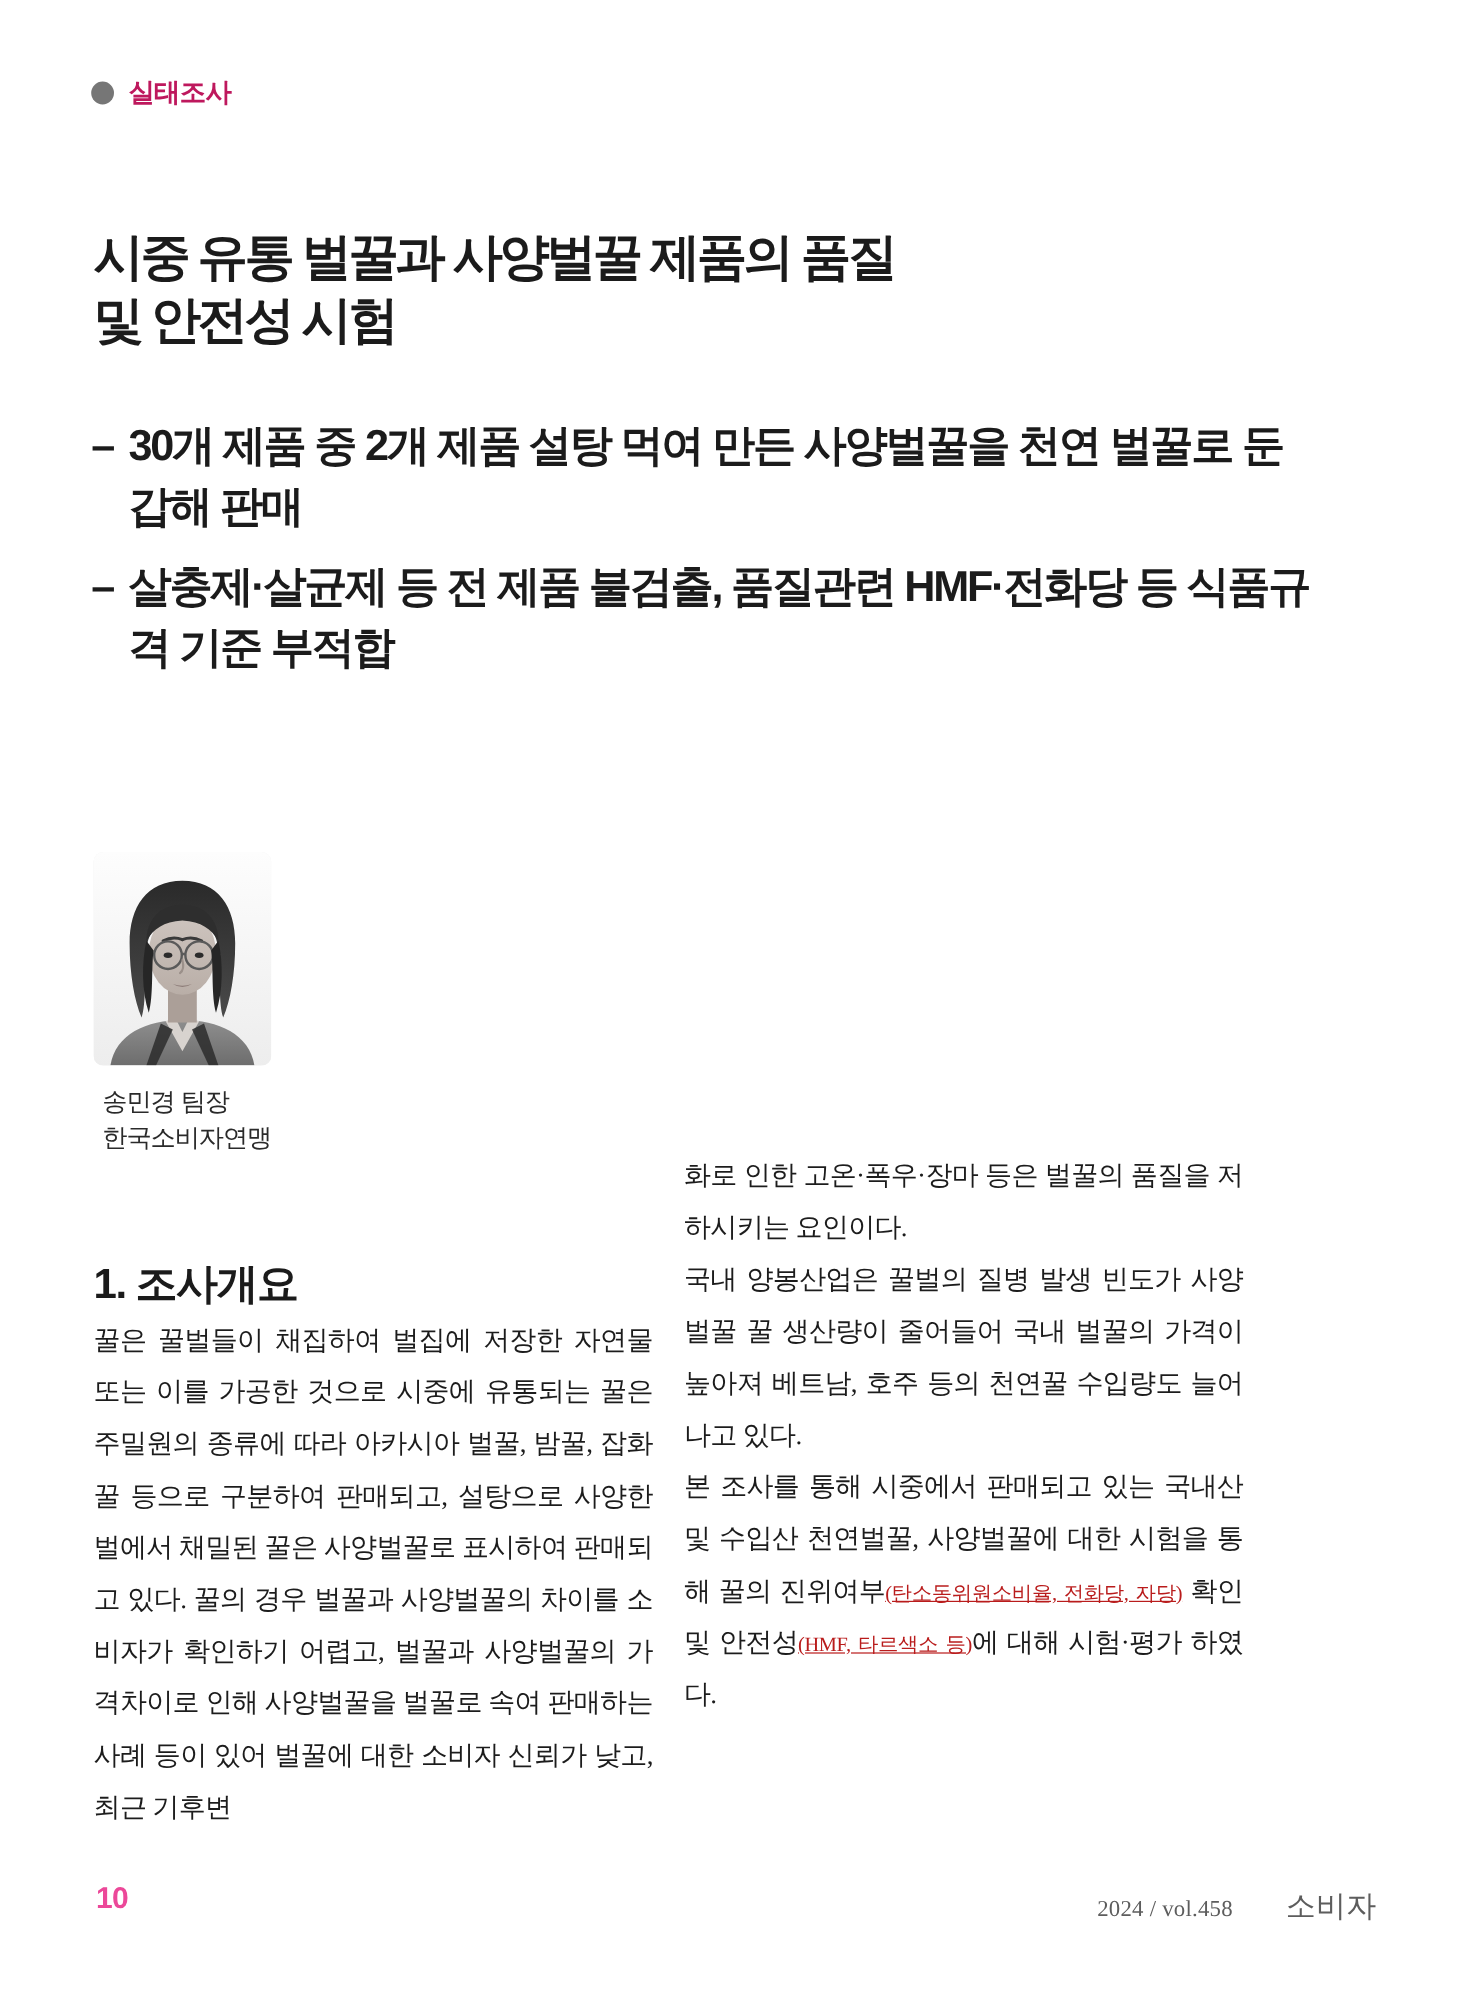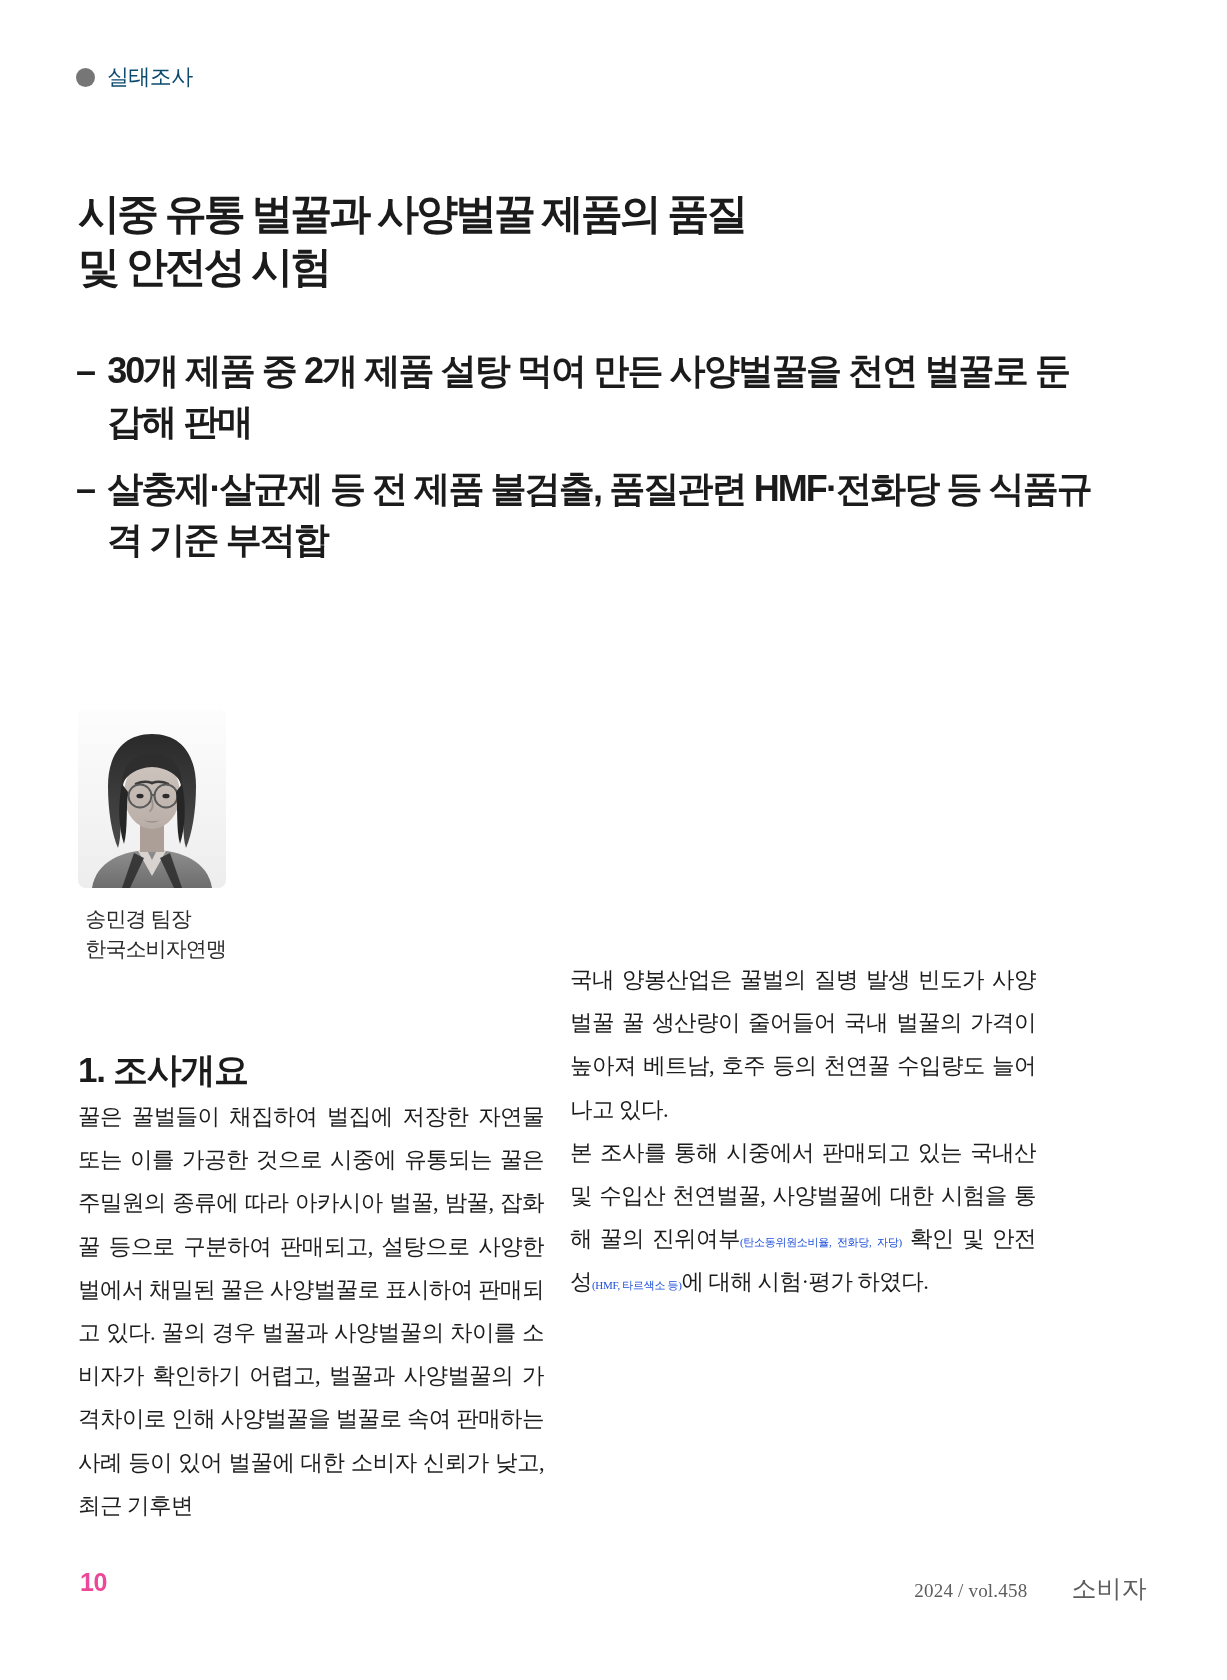--- a/index.html
+++ b/index.html
@@ -34,23 +34,23 @@
   }
   .kicker-dot {
     width: 19px;
     height: 19px;
     border-radius: 50%;
     background: #767676;
     display: block;
   }
   .kicker-label {
     font-size: 22px;
-    font-weight: 400;
+    font-weight: 700;
     letter-spacing: -0.6px;
-    color: #0c4a6e;
+    color: #be185d;
     font-family: "Liberation Sans", "DejaVu Sans", sans-serif;
   }
 
   
   .headline {
     position: absolute;
     left: 78px;
     top: 160px;
     width: 1010px;
     font-size: 42px;
@@ -137,23 +137,24 @@
     letter-spacing: -0.55px;
     color: #1c1c1c;
     text-align: justify;
     text-justify: inter-character;
   }
   .col p { margin: 0; }
   .col-left  { left: 78px;  top: 1095px; }
   .col-right { left: 570px; top: 958px; }
 
   .small-note {
-    font-size: 11px;
-    color: #1d4ed8;
+    font-size: 17px;
+    color: #b91c1c;
     letter-spacing: -0.3px;
+    text-decoration: underline;
   }
 
   
   .footer {
     position: absolute;
     left: 0;
     right: 0;
     bottom: 78px;
     height: 34px;
   }
@@ -264,20 +265,21 @@
     </div>
   </div>
 
   <h2 class="section-heading">1. 조사개요</h2>
 
   <div class="col col-left">
     <p>꿀은 꿀벌들이 채집하여 벌집에 저장한 자연물 또는 이를 가공한 것으로 시중에 유통되는 꿀은 주밀원의 종류에 따라 아카시아 벌꿀, 밤꿀, 잡화꿀 등으로 구분하여 판매되고, 설탕으로 사양한 벌에서 채밀된 꿀은 사양벌꿀로 표시하여 판매되고 있다. 꿀의 경우 벌꿀과 사양벌꿀의 차이를 소비자가 확인하기 어렵고, 벌꿀과 사양벌꿀의 가격차이로 인해 사양벌꿀을 벌꿀로 속여 판매하는 사례 등이 있어 벌꿀에 대한 소비자 신뢰가 낮고, 최근 기후변</p>
   </div>
 
   <div class="col col-right">
+    <p>화로 인한 고온·폭우·장마 등은 벌꿀의 품질을 저하시키는 요인이다.</p>
     <p>국내 양봉산업은 꿀벌의 질병 발생 빈도가 사양벌꿀 꿀 생산량이 줄어들어 국내 벌꿀의 가격이 높아져 베트남, 호주 등의 천연꿀 수입량도 늘어나고 있다.</p>
     <p><span>본 조사를 통해 시중에서 판매되고 있는 국내산 및 수입산 천연벌꿀, 사양벌꿀에 대한 시험을 통해 꿀의 진위여부</span><span class="small-note">(탄소동위원소비율, 전화당, 자당)</span><span> 확인 및 안전성</span><span class="small-note">(HMF, 타르색소 등)</span><span>에 대해 시험·평가 하였다.</span></p>
   </div>
 
   <div class="footer">
     <div class="folio">10</div>
     <div class="footer-right">
       <span class="issue">2024 / vol.458</span>
       <span class="magazine">소비자</span>
     </div>

